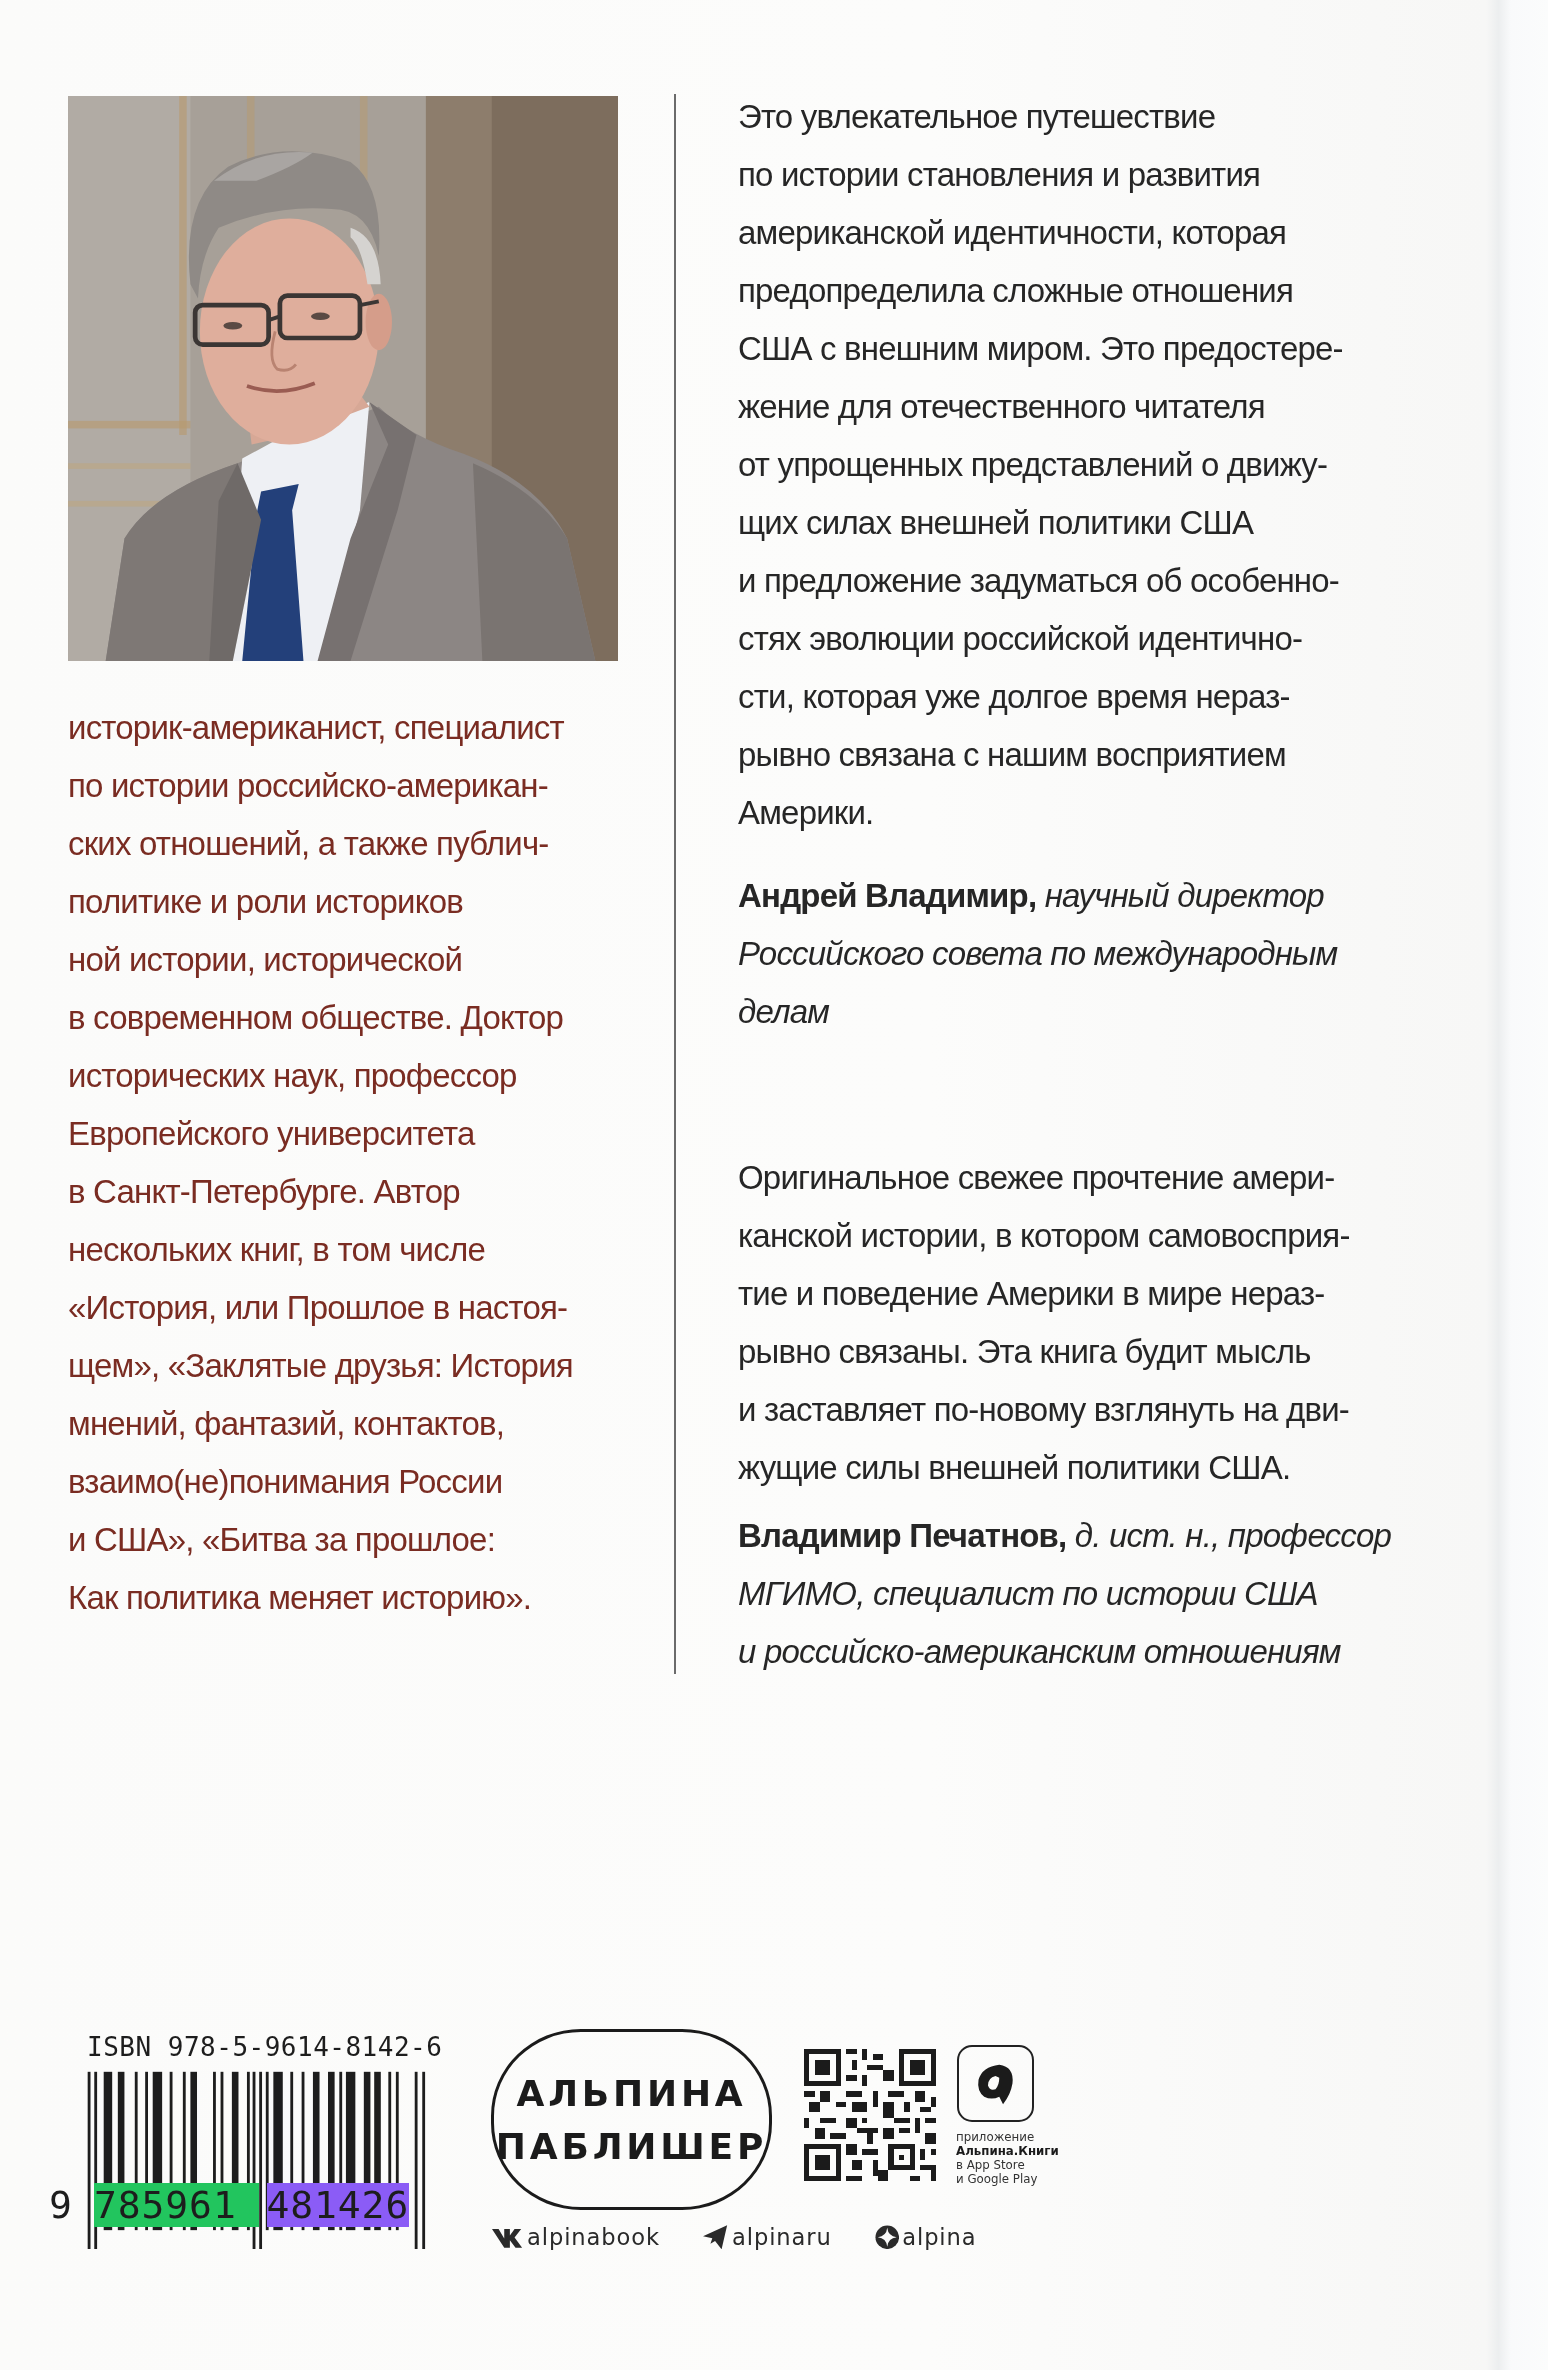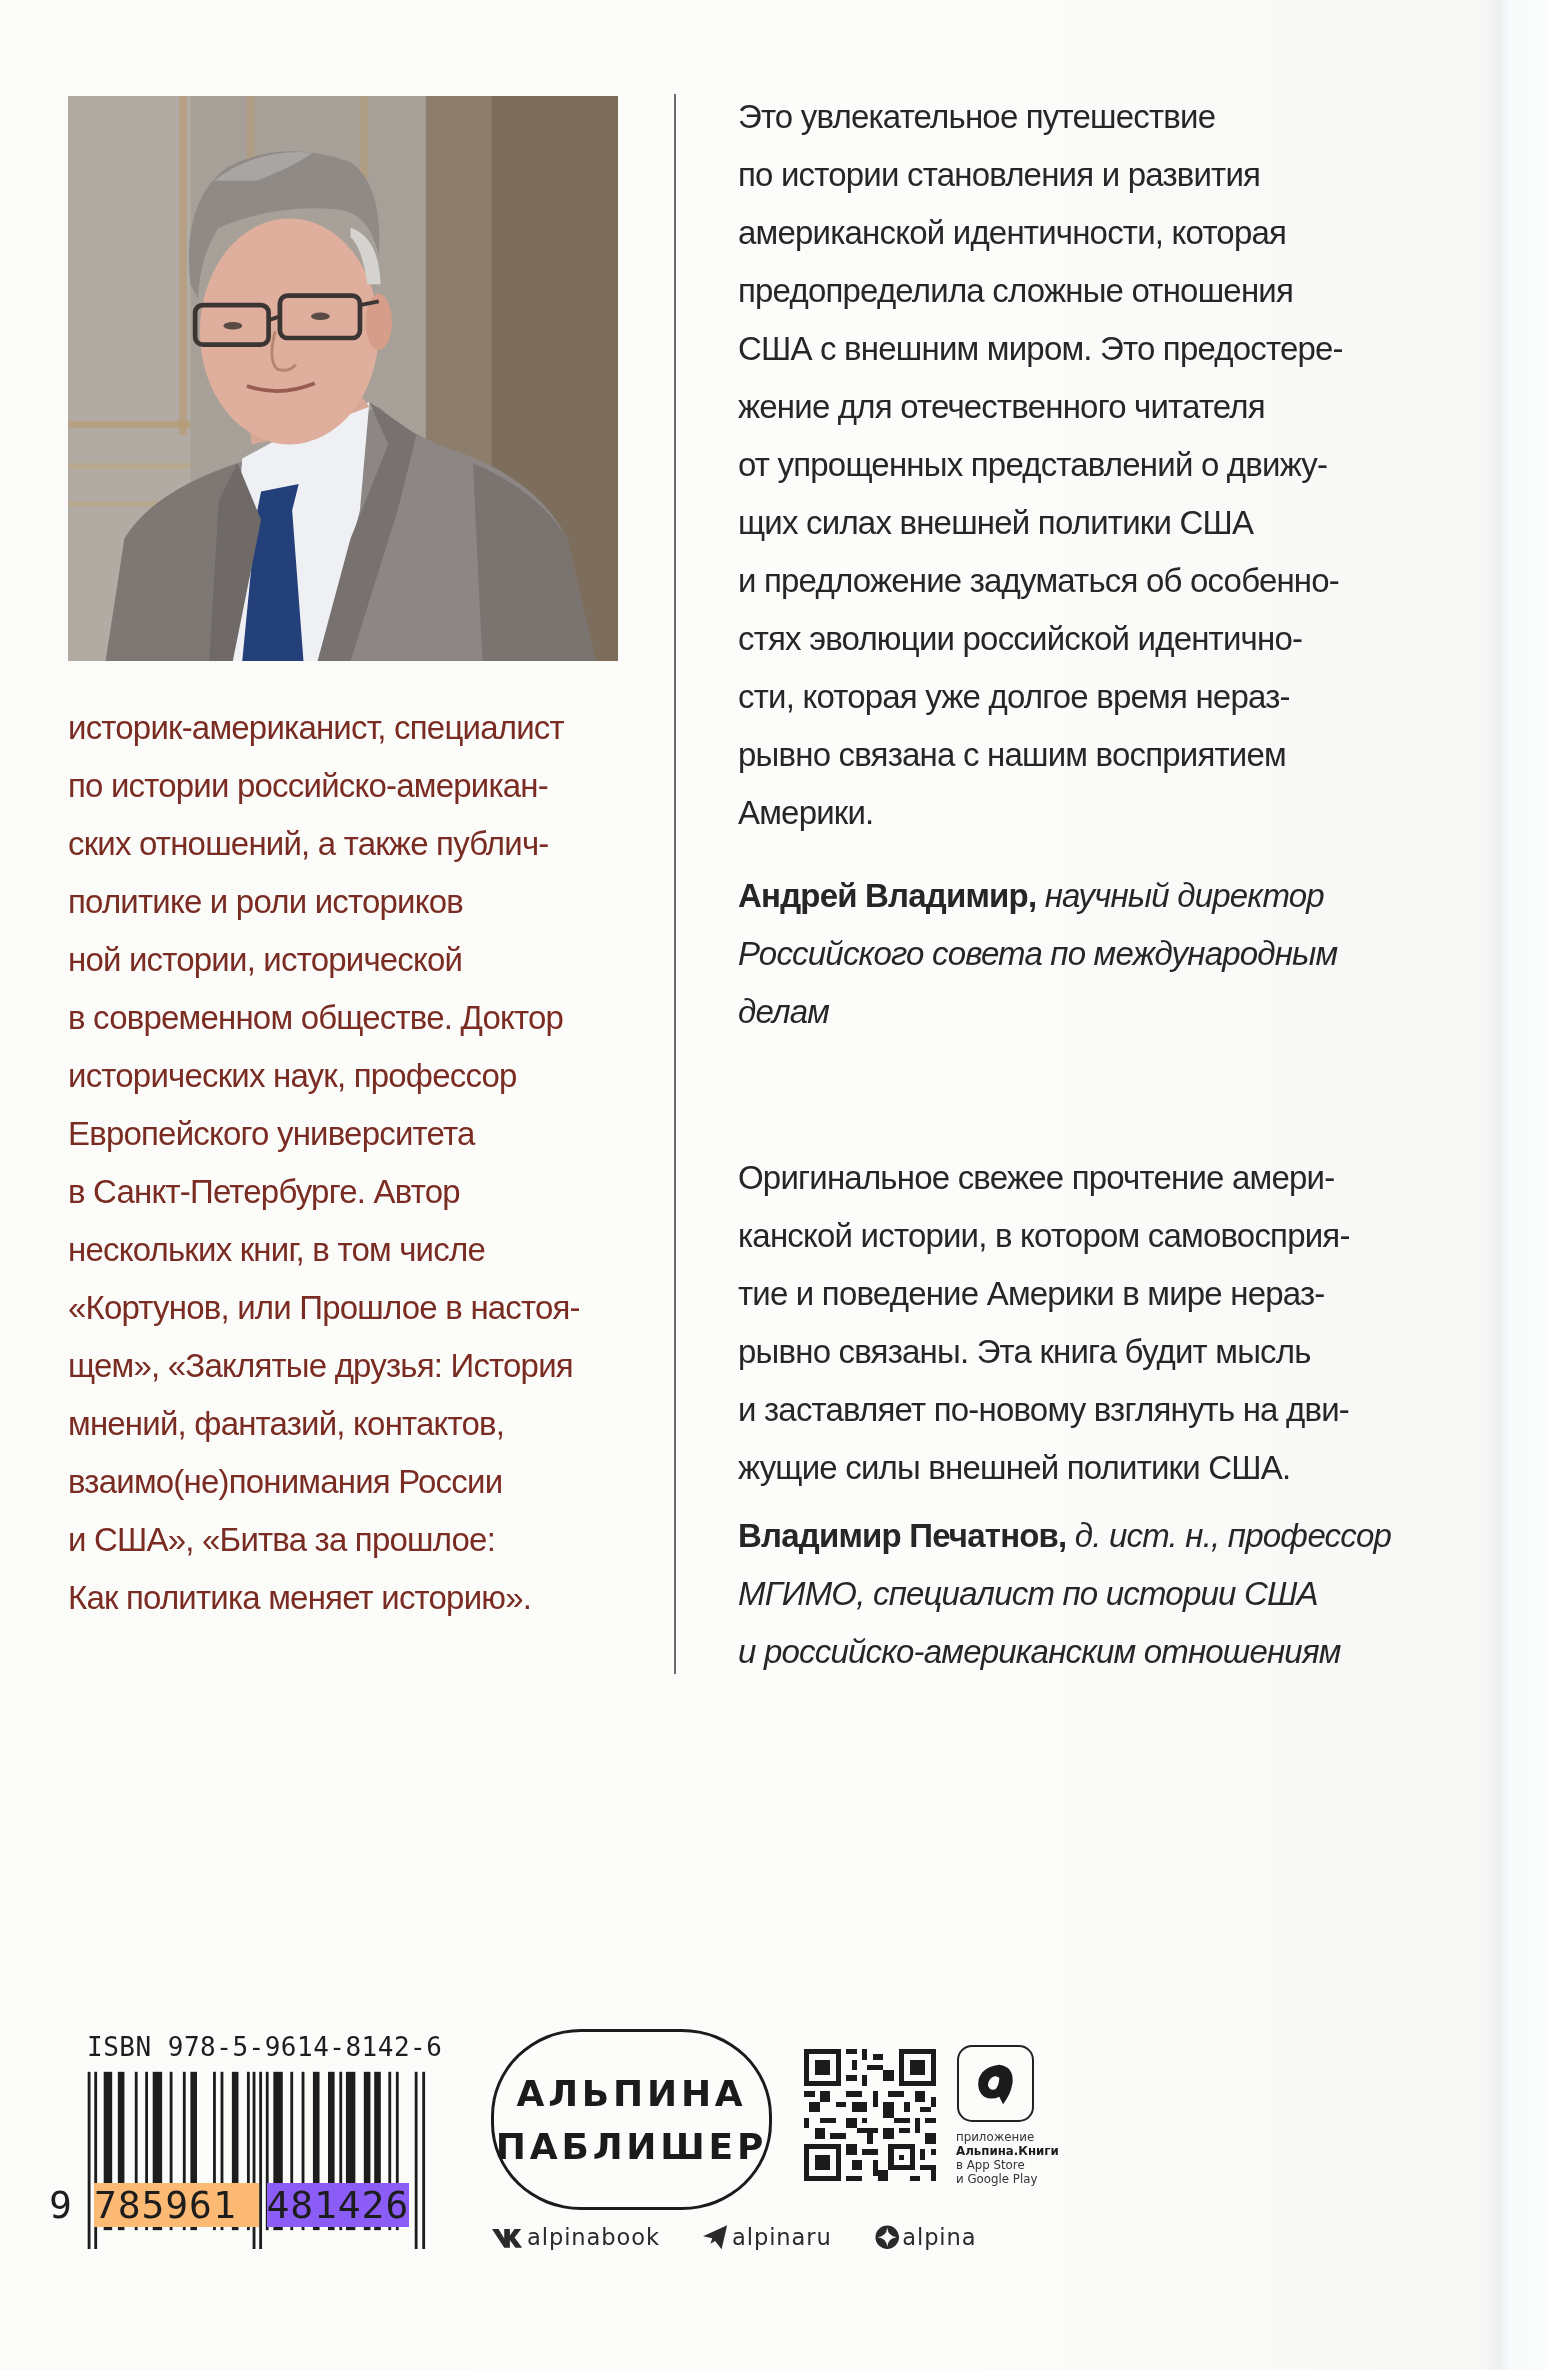--- a/index.html
+++ b/index.html
@@ -129,21 +129,21 @@
   <span class="line">историк-американист, специалист</span>
   <span class="line">по истории российско-американ-</span>
   <span class="line">ских отношений, а также публич-</span>
   <span class="line">политике и роли историков</span>
   <span class="line">ной истории, исторической</span>
   <span class="line">в современном обществе. Доктор</span>
   <span class="line">исторических наук, профессор</span>
   <span class="line">Европейского университета</span>
   <span class="line">в Санкт-Петербурге. Автор</span>
   <span class="line">нескольких книг, в том числе</span>
-  <span class="line">«Кортунов, или Прошлое в настоя-</span>
+  <span class="line">«История, или Прошлое в настоя-</span>
   <span class="line">щем», «Заклятые друзья: История</span>
   <span class="line">мнений, фантазий, контактов,</span>
   <span class="line">взаимо(не)понимания России</span>
   <span class="line">и США», «Битва за прошлое:</span>
   <span class="line">Как политика меняет историю».</span>
 </div>
 
 <div class="col-right q1">
   <span class="line">Это увлекательное путешествие</span>
   <span class="line">по истории становления и развития</span>
@@ -211,21 +211,21 @@
     <rect x="316" y="40" width="7" height="168"></rect>
       <rect x="327" y="40" width="7" height="168"></rect>
     <rect x="342" y="40" width="3" height="168"></rect>
       <rect x="350" y="40" width="3" height="168"></rect>
 
     <rect x="370" y="40" width="3" height="188"></rect>
       <rect x="378" y="40" width="3" height="188"></rect>
   </g>
 </svg>
 <div class="isbn-bottom">
-  <span style="width:45px">9</span><span style="width:165px;background:#fdba74;letter-spacing:0.9px">785961</span><span style="width:7.5px"></span><span style="background:#8b5cf6;letter-spacing:0.9px">481426</span>
+  <span style="width:45px">9</span><span style="width:165px;background:#22c55e;letter-spacing:0.9px">785961</span><span style="width:7.5px"></span><span style="background:#8b5cf6;letter-spacing:0.9px">481426</span>
 </div>
 
 <div class="publisher-logo">
   <span>АЛЬПИНА</span>
   <span>ПАБЛИШЕР</span>
 </div>
 
 <svg class="qr" viewBox="0 0 25 25" shape-rendering="crispEdges">
   <g fill="#1b1b1b">
     <path d="M0 0h7v7H0z M18 0h7v7h-7z M0 18h7v7H0z"></path>

